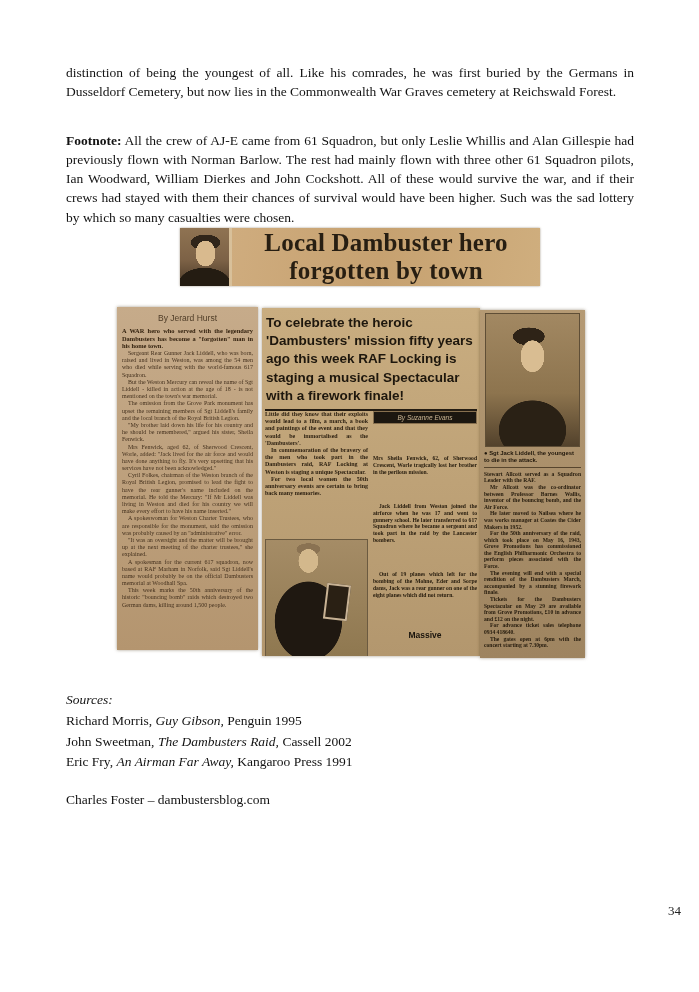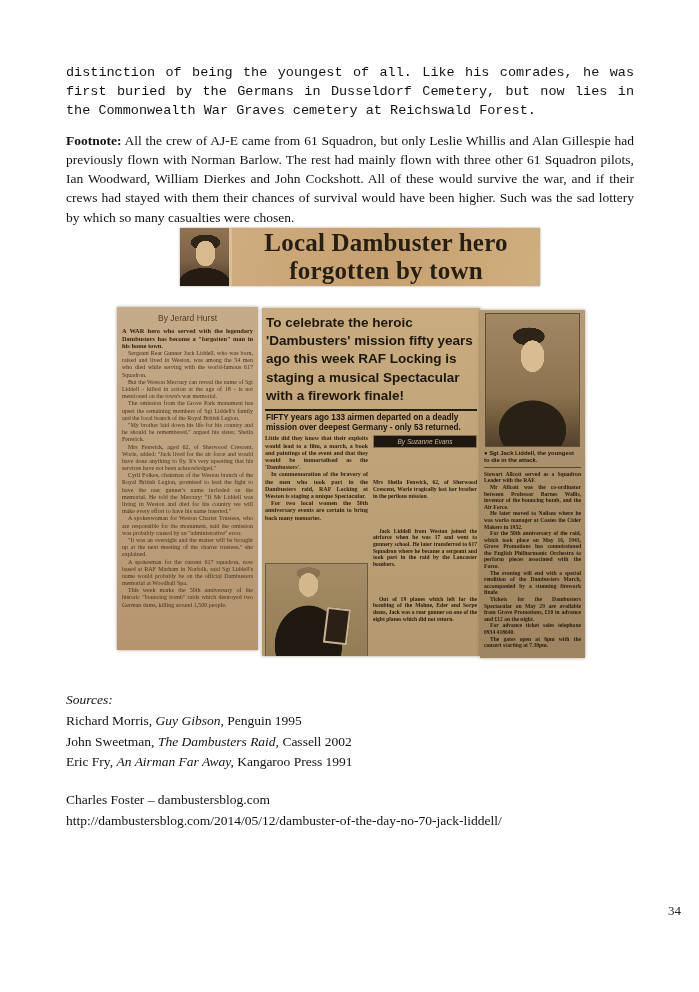--- a/index.html
+++ b/index.html
@@ -5,21 +5,21 @@
   html,body{margin:0;padding:0;}
   body{
     width:699px;height:992px;background:#ffffff;position:relative;
     font-family:"Liberation Serif", serif;color:#111;overflow:hidden;
   }
   
   .body-para{
     position:absolute;left:66px;width:568px;margin:0;
     font-size:13.5px;line-height:1.42;text-align:justify;color:#131313;
   }
-  #para1{top:63px;font-family:Liberation Mono, monospace;}
+  #para1{top:63px;}
   #footnote{top:131px;}
   .bold{font-weight:bold;margin-top:39px;}
   
   .headline-clip{
     position:absolute;left:180px;top:228px;width:360px;height:58px;
     display:flex;background:linear-gradient(100deg,#d2b083,#c6a170 55%,#cfae7e);
     box-shadow:0 0 2px rgba(90,70,40,.55);overflow:hidden;
   }
   .headline-photo{
     width:49px;height:100%;flex:none;border-right:3px solid #d8c09a;
@@ -146,21 +146,20 @@
     <p class="np">Mrs Fenwick, aged 62, of Sherwood Crescent, Worle, added: "Jack lived for the air force and would have done anything to fly. It's very upsetting that his services have not been acknowledged."</p>
     <p class="np">Cyril Folkes, chairman of the Weston branch of the Royal British Legion, promised to lead the fight to have the rear gunner's name included on the memorial. He told the Mercury: "If Mr Liddell was living in Weston and died for his country we will make every effort to have his name inserted."</p>
     <p class="np">A spokeswoman for Weston Charter Trustees, who are responsible for the monument, said the omission was probably caused by an "administrative" error.</p>
     <p class="np">"It was an oversight and the matter will be brought up at the next meeting of the charter trustees," she explained.</p>
     <p class="np">A spokesman for the current 617 squadron, now based at RAF Marham in Norfolk, said Sgt Liddell's name would probably be on the official Dambusters memorial at Woodhall Spa.</p>
     <p class="np">This week marks the 50th anniversary of the historic "bouncing bomb" raids which destroyed two German dams, killing around 1,500 people.</p>
   </div>
 
   <div class="clip" id="clip-mid">
     <div class="mid-intro">To celebrate the heroic 'Dambusters' mission fifty years ago this week RAF Locking is staging a musical Spectacular with a firework finale!</div>
-    <div class="mid-standfirst">FIFTY years ago 133 airmen departed on a deadly mission over deepest Germany - only 53 returned.</div>
     <div class="mid-cols">
       <div class="mid-col1">
         <p class="np">Little did they know that their exploits would lead to a film, a march, a book and paintings of the event and that they would be immortalised as the 'Dambusters'.</p>
         <p class="np">In commemoration of the bravery of the men who took part in the Dambusters raid, RAF Locking at Weston is staging a unique Spectacular.</p>
         <p class="np">For two local women the 50th anniversary events are certain to bring back many memories.</p>
         <div class="woman-photo"></div>
       </div>
       <div class="mid-col2">
         <div class="byline2">By Suzanne Evans</div>
         <p class="np">Mrs Sheila Fenwick, 62, of Sherwood Crescent, Worle tragically lost her brother in the perilous mission.</p>
@@ -189,18 +188,17 @@
     <p class="np">The gates open at 6pm with the concert starting at 7.30pm.</p>
   </div>
 
   <div class="sources">
     <div class="line italic">Sources:</div>
     <div class="line"><span>Richard Morris, </span><span class="italic">Guy Gibson,</span><span> Penguin 1995</span></div>
     <div class="line"><span>John Sweetman, </span><span class="italic">The Dambusters Raid,</span><span> Cassell 2002</span></div>
     <div class="line"><span>Eric Fry, </span><span class="italic">An Airman Far Away,</span><span> Kangaroo Press 1991</span></div>
     <div class="src-gap"></div>
     <div class="line">Charles Foster – dambustersblog.com</div>
-    <div class="line">http://dambustersblog.com/2014/05/12/dambuster-of-the-day-no-70-jack-liddell/</div>
   </div>
 
   <div class="page-number">34</div>
 
 </div>
 
 </body></html>

